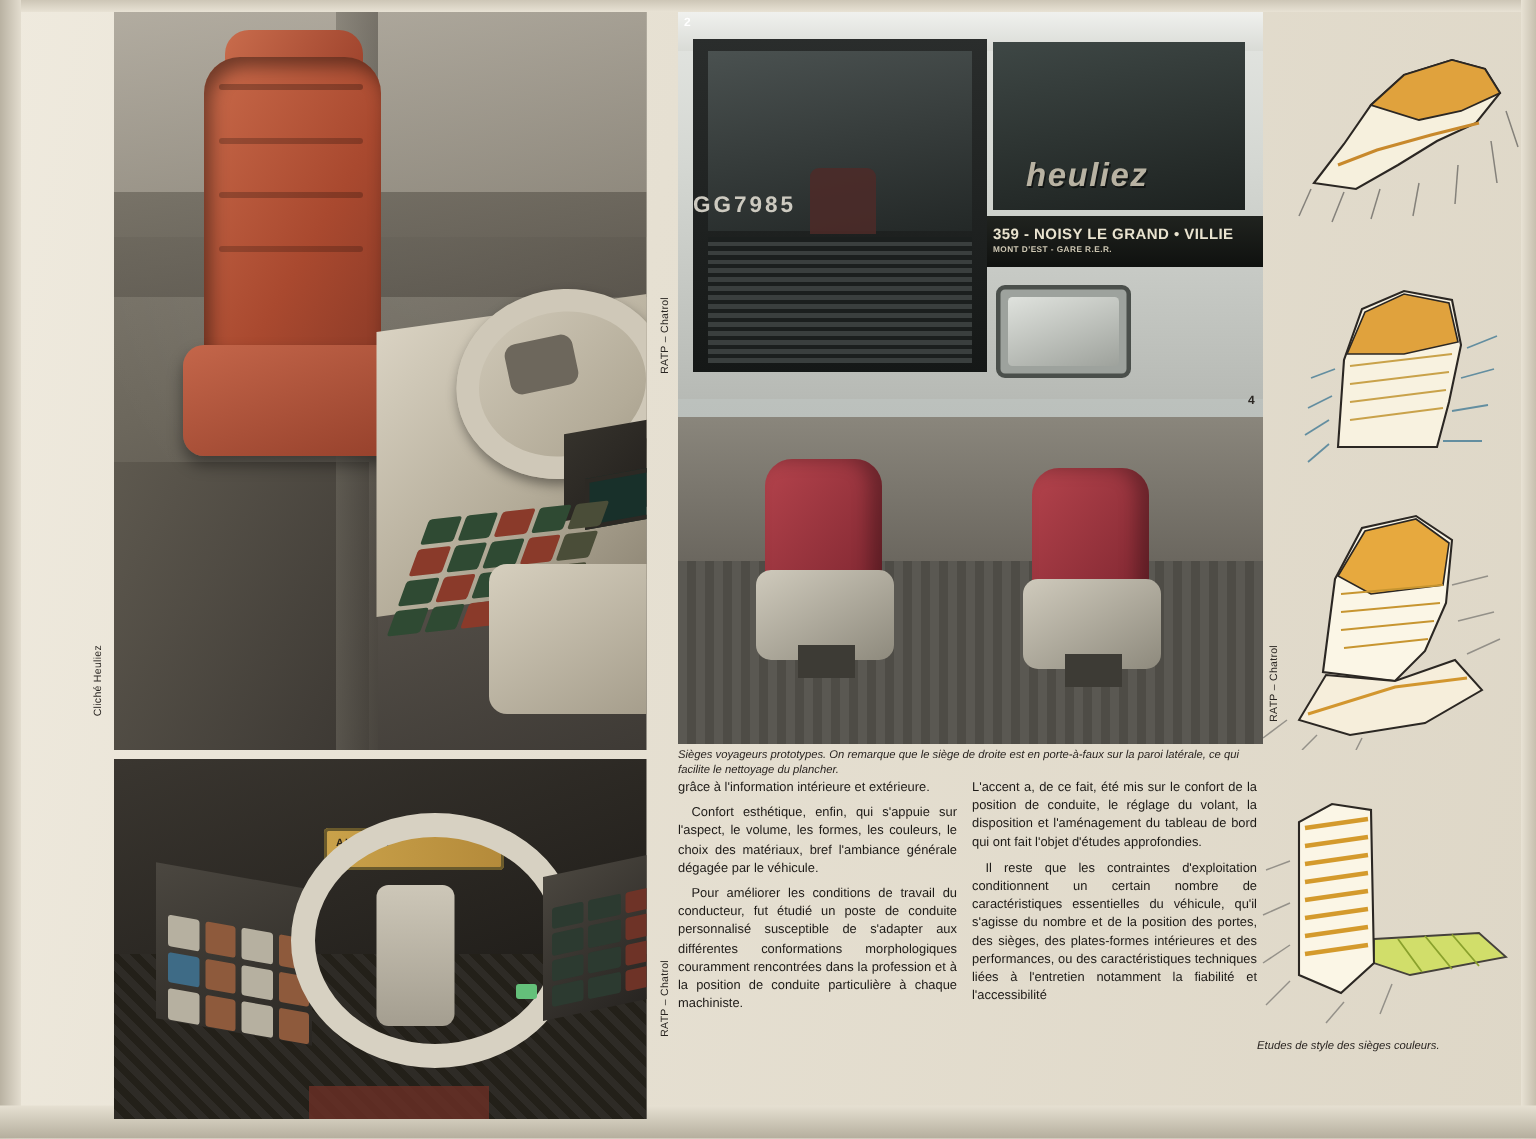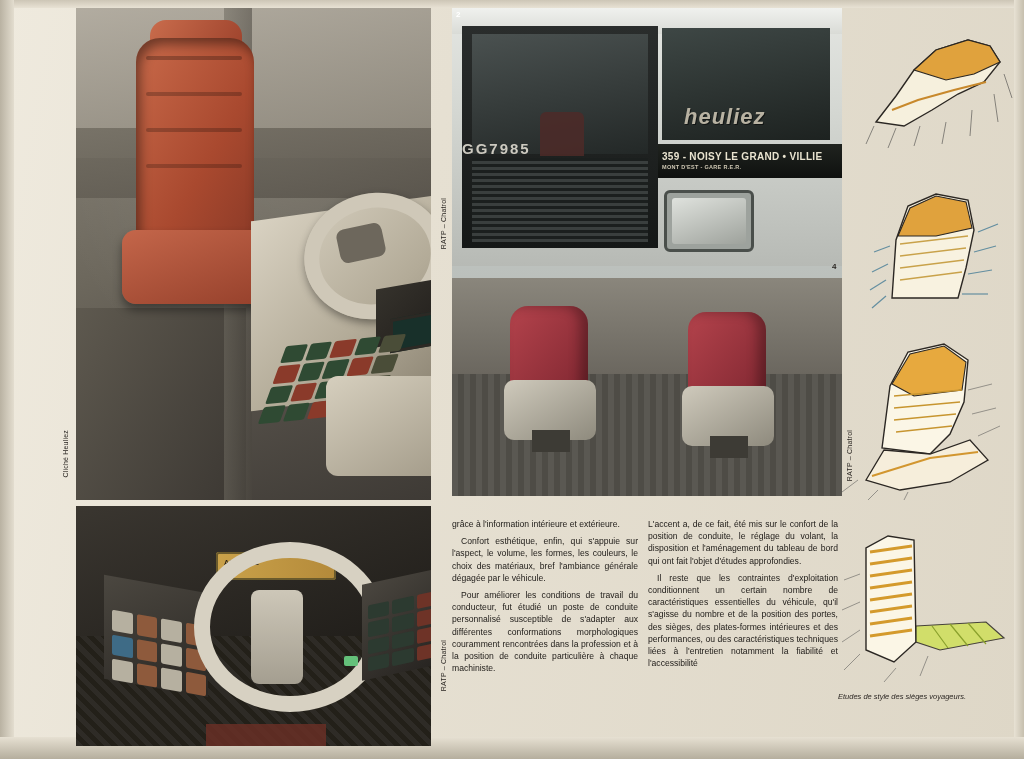--- a/index.html
+++ b/index.html
@@ -52,21 +52,21 @@
   #p2{left:452px;top:8px;width:390px;height:300px;background:linear-gradient(180deg,#cfd3d1,#a9aeac);}
   #p2 .sky{position:absolute;inset:0;background:linear-gradient(180deg,#d6dad6,#b8bdb9);}
   #p2 .body{position:absolute;left:0;top:0;width:390px;height:258px;background:linear-gradient(180deg,#e4e6e2 0%,#d4d7d2 40%,#b7bab5 100%);}
   #p2 .roof{position:absolute;left:0;top:0;width:390px;height:26px;background:linear-gradient(180deg,#f0f1ee,#d9dbd6);}
   #p2 .doorwell{position:absolute;left:10px;top:18px;width:196px;height:222px;background:linear-gradient(180deg,#2a2d2c,#151817);}
   #p2 .glass{position:absolute;left:20px;top:26px;width:176px;height:120px;background:linear-gradient(170deg,#4a5150,#232827);}
   #p2 .grille{position:absolute;left:20px;top:150px;width:176px;height:84px;background:repeating-linear-gradient(0deg,#3a3f3e 0 3px,#1b1f1e 3px 6px);}
   #p2 .frontglass{position:absolute;left:210px;top:20px;width:168px;height:112px;background:linear-gradient(170deg,#3e4745,#1d2220);}
   #p2 .brand{position:absolute;left:232px;top:96px;font-size:22px;font-style:italic;font-weight:bold;color:#b8b2a2;letter-spacing:1px;
       text-shadow:1px 1px 0 rgba(0,0,0,.5);}
-  #p2 .plate{position:absolute;left:10px;top:132px;font-size:15px;font-weight:bold;color:#cdcac0;letter-spacing:2px;}
+  #p2 .plate{position:absolute;left:10px;top:120px;font-size:15px;font-weight:bold;color:#cdcac0;letter-spacing:2px;}
   #p2 .destbar{position:absolute;left:206px;top:136px;width:184px;height:34px;background:linear-gradient(180deg,#20231f,#0f110f);}
   #p2 .dest{position:absolute;left:210px;top:143px;font-size:10px;color:#e9e3cf;letter-spacing:.3px;font-weight:bold;}
   #p2 .dest small{display:block;font-size:5.5px;letter-spacing:.3px;margin-top:2px;color:#cfc8b4;}
   #p2 .lamp{position:absolute;left:212px;top:182px;width:84px;height:56px;background:#9da29d;border-radius:6px;border:3px solid #4a4f4b;}
   #p2 .lamp i{position:absolute;inset:5px;background:linear-gradient(160deg,#dfe2dd,#9ea29c);border-radius:3px;}
   #p2 .shadow{position:absolute;left:0;bottom:0;width:390px;height:22px;background:linear-gradient(0deg,#6f736f,rgba(0,0,0,0));}
   #p2 .seatsil{position:absolute;left:88px;top:104px;width:44px;height:44px;background:#4d2a28;border-radius:6px 6px 0 0;opacity:.85;}
 
   
   #p3{left:452px;top:278px;width:390px;height:218px;background:linear-gradient(180deg,#7d7a72,#4c4a44);}
@@ -201,20 +201,21 @@
         <div class="leg"></div>
     </div>
     <div class="seat" id="s2">
       <div class="back"></div>
         <div class="shell"></div>
         <div class="leg"></div>
     </div>
   </div>
   <div class="fignum dark" style="left:832px;top:262px;">4</div>
   <div class="credit" style="left:846px;top:430px;">RATP – Chatrol</div>
+  <div class="cap" id="cap3">Sièges voyageurs prototypes. On remarque que le siège de droite est en porte-à-faux sur la paroi latérale, ce qui facilite le nettoyage du plancher.</div>
 
   <div class="photo" id="p4">
     <div class="tread"></div>
     <div class="panelL"></div>
     <div class="keysL">
       <i></i>
         <i></i>
         <i></i>
         <i></i>
         <i></i>
@@ -323,21 +324,21 @@
         <path d="M24 124 L8 140"></path>
           <path d="M24 100 L6 112"></path>
           <path d="M24 72 L6 80"></path>
           <path d="M24 44 L8 50"></path>
         <path d="M60 138 L48 152"></path>
           <path d="M92 126 L84 146"></path>
       </g>
     </svg>
   </div>
 
-  <div class="sketchcap">Etudes de style des sièges voyageurs.</div>
+  <div class="sketchcap">Etudes de style des sièges couleurs.</div>
 
   <div class="col" id="colA">
     <p class="first">grâce à l'information intérieure et extérieure.</p>
     <p>Confort esthétique, enfin, qui s'appuie sur l'aspect, le volume, les formes, les couleurs, le choix des matériaux, bref l'ambiance générale dégagée par le véhicule.</p>
     <p>Pour améliorer les conditions de travail du conducteur, fut étudié un poste de conduite personnalisé susceptible de s'adapter aux différentes conformations morphologiques couramment rencontrées dans la profession et à la position de conduite particulière à chaque machiniste.</p>
   </div>
   <div class="col" id="colB">
     <p class="first">L'accent a, de ce fait, été mis sur le confort de la position de conduite, le réglage du volant, la disposition et l'aménagement du tableau de bord qui ont fait l'objet d'études approfondies.</p>
     <p>Il reste que les contraintes d'exploitation conditionnent un certain nombre de caractéristiques essentielles du véhicule, qu'il s'agisse du nombre et de la position des portes, des sièges, des plates-formes intérieures et des performances, ou des caractéristiques techniques liées à l'entretien notamment la fiabilité et l'accessibilité</p>
   </div>

